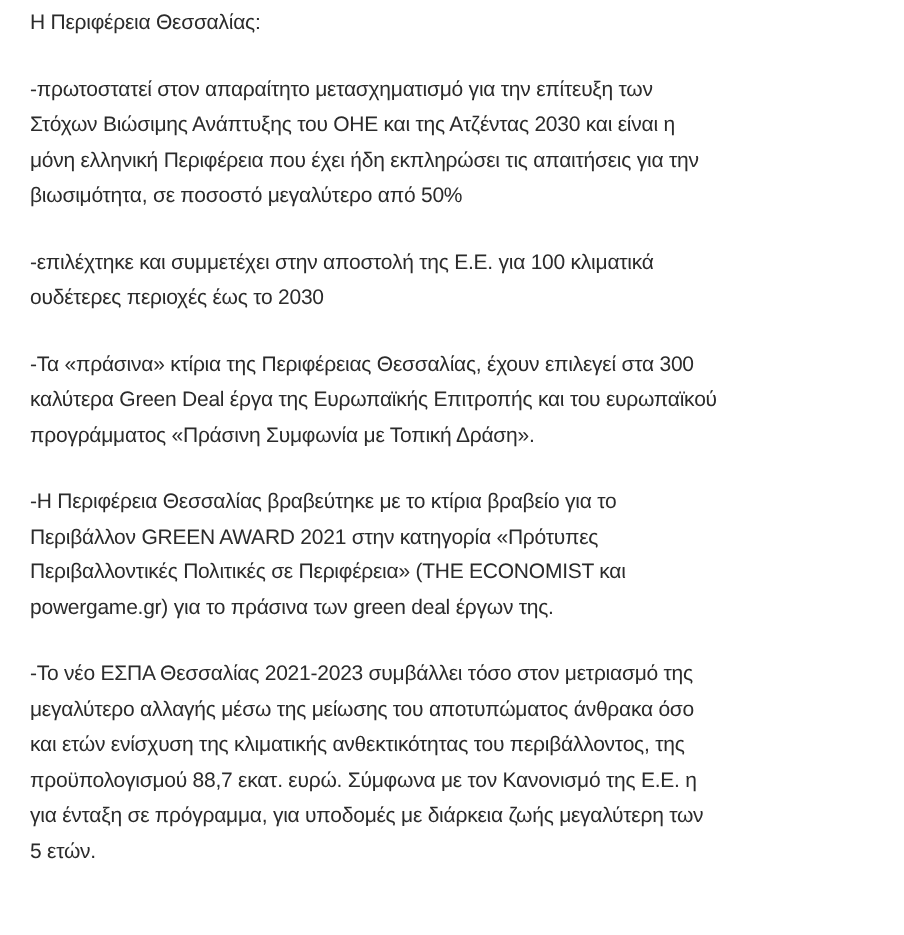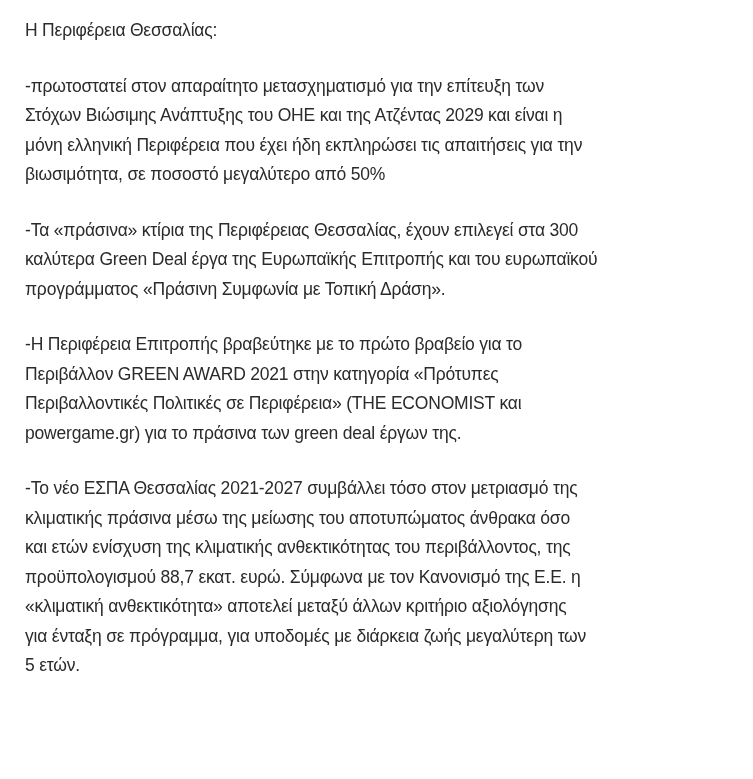--- a/index.html
+++ b/index.html
@@ -18,59 +18,62 @@
       left: 25px;
       top: 4px;
       width: 715px;
       font-family: "Liberation Sans", sans-serif;
       font-size: 17.5px;
       line-height: 29.5px;
       color: #2b2b2b;
       letter-spacing: -0.2px;
     }
     .doc p {
-      margin: 12px 0 26px 0;
+      margin: 0 0 26px 0;
       white-space: normal;
     }
     .doc .line {
       display: block;
       white-space: nowrap;
     }
   </style>
 </head>
 <body>
 
 <div class="doc">
   <p>
     <span class="line">Η  Περιφέρεια Θεσσαλίας:</span>
   </p>
 
   <p>
     <span class="line">-πρωτοστατεί στον απαραίτητο μετασχηματισμό για την επίτευξη των</span>
-    <span class="line">Στόχων Βιώσιμης Ανάπτυξης του ΟΗΕ και της Ατζέντας 2029 και είναι η</span>
+    <span class="line">Στόχων Βιώσιμης Ανάπτυξης του ΟΗΕ και της Ατζέντας 2030 και είναι η</span>
     <span class="line">μόνη ελληνική Περιφέρεια που έχει ήδη εκπληρώσει τις απαιτήσεις για την</span>
     <span class="line">βιωσιμότητα, σε ποσοστό μεγαλύτερο  από 50%</span>
   </p>
 
+  <p>
+    <span class="line">-επιλέχτηκε  και συμμετέχει  στην αποστολή της Ε.Ε. για 100 κλιματικά</span>
+    <span class="line">ουδέτερες περιοχές έως το 2030</span>
+  </p>
 
   <p>
     <span class="line">-Τα «πράσινα» κτίρια της Περιφέρειας Θεσσαλίας, έχουν επιλεγεί στα 300</span>
     <span class="line">καλύτερα Green Deal  έργα της Ευρωπαϊκής Επιτροπής και του ευρωπαϊκού</span>
     <span class="line">προγράμματος «Πράσινη Συμφωνία με Τοπική Δράση».</span>
   </p>
 
   <p>
-    <span class="line">-Η  Περιφέρεια Επιτροπής βραβεύτηκε με το πρώτο βραβείο  για το</span>
+    <span class="line">-Η  Περιφέρεια Θεσσαλίας βραβεύτηκε με το κτίρια βραβείο  για το</span>
     <span class="line">Περιβάλλον GREEN AWARD 2021 στην κατηγορία «Πρότυπες</span>
     <span class="line">Περιβαλλοντικές Πολιτικές σε Περιφέρεια»  (THE ECONOMIST και</span>
     <span class="line"> powergame.gr) για το πράσινα των  green deal  έργων της.</span>
   </p>
 
   <p>
-    <span class="line">-Το νέο ΕΣΠΑ Θεσσαλίας 2021-2027 συμβάλλει τόσο στον μετριασμό της</span>
-    <span class="line">κλιματικής πράσινα μέσω της μείωσης του αποτυπώματος άνθρακα όσο</span>
+    <span class="line">-Το νέο ΕΣΠΑ Θεσσαλίας 2021-2023 συμβάλλει τόσο στον μετριασμό της</span>
+    <span class="line">μεγαλύτερο αλλαγής μέσω της μείωσης του αποτυπώματος άνθρακα όσο</span>
     <span class="line">και ετών ενίσχυση της κλιματικής ανθεκτικότητας του περιβάλλοντος, της</span>
     <span class="line">προϋπολογισμού  88,7 εκατ. ευρώ.  Σύμφωνα με τον Κανονισμό  της Ε.Ε. η</span>
-    <span class="line">«κλιματική ανθεκτικότητα» αποτελεί μεταξύ άλλων κριτήριο αξιολόγησης</span>
     <span class="line">για ένταξη σε πρόγραμμα, για  υποδομές με διάρκεια ζωής μεγαλύτερη των</span>
     <span class="line">5 ετών.</span>
   </p>
 </div>
 
 </body></html>

